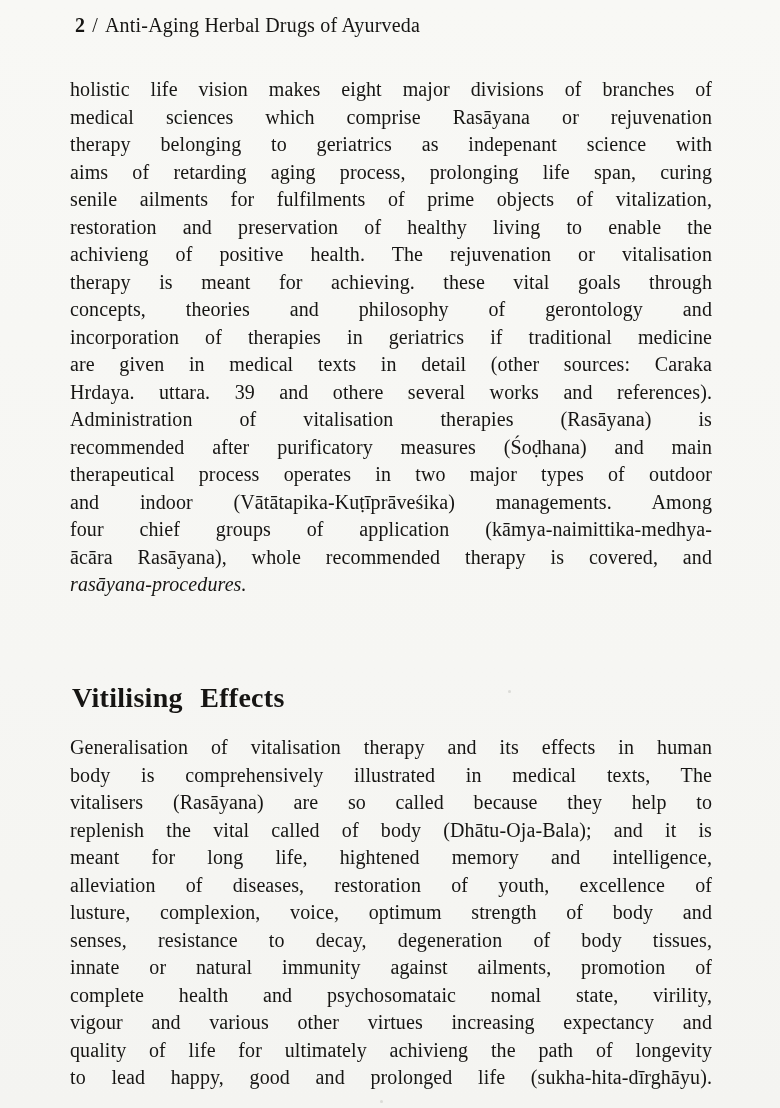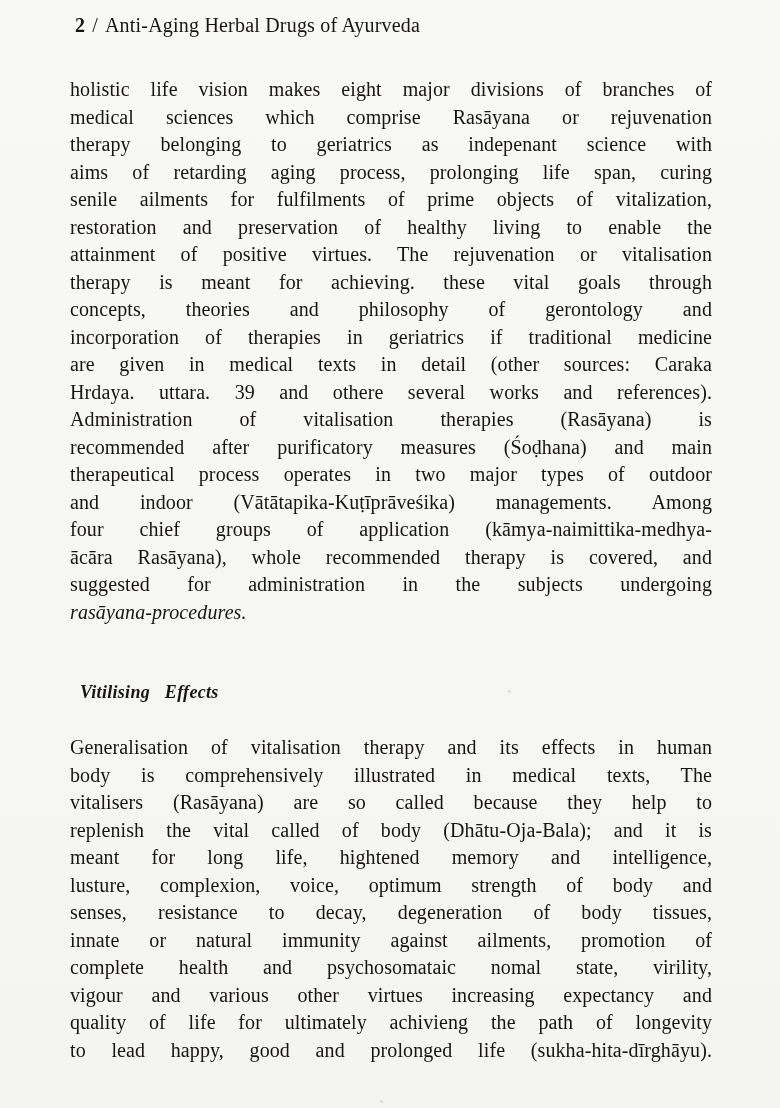--- a/index.html
+++ b/index.html
@@ -43,27 +43,26 @@
     white-space: nowrap;
     overflow: visible;
   }
   .para.last-flush .line:last-child {
     text-align-last: left;
     font-style: italic;
   }
   #para1 { top: 76px; }
   .section-heading {
     position: absolute;
-    left: 80px;
+    left: 72px;
     top: 682px;
-    font-size: 18px;
+    font-size: 28px;
     font-weight: bold;
     word-spacing: 10px;
     letter-spacing: 0.3px;
-    font-style: italic;
   }
   #para2 { top: 734px; }
   
   .speck {
     position: absolute;
     background: #c9c9c4;
     border-radius: 50%;
     width: 3px; height: 3px;
     opacity: .6;
   }
@@ -77,44 +76,44 @@
     <span class="pagenum">2</span><span class="sep">/</span><span>Anti-Aging Herbal Drugs of Ayurveda</span>
   </div>
 
   <div id="para1" class="body-col para last-flush">
       <div class="line">holistic life vision makes eight major divisions of branches of</div>
       <div class="line">medical sciences which comprise Rasāyana or rejuvenation</div>
       <div class="line">therapy belonging to geriatrics as indepenant science with</div>
       <div class="line">aims of retarding aging process, prolonging life span, curing</div>
       <div class="line">senile ailments for fulfilments of prime objects of vitalization,</div>
       <div class="line">restoration and preservation of healthy living to enable the</div>
-      <div class="line">attainment of positive virtues. The rejuvenation or vitalisation</div>
+      <div class="line">achivieng of positive health. The rejuvenation or vitalisation</div>
       <div class="line">therapy is meant for achieving. these vital goals through</div>
       <div class="line">concepts, theories and philosophy of gerontology and</div>
       <div class="line">incorporation of therapies in geriatrics if traditional medicine</div>
       <div class="line">are given in medical texts in detail (other sources: Caraka</div>
       <div class="line">Hrdaya. uttara. 39 and othere several works and references).</div>
       <div class="line">Administration of vitalisation therapies (Rasāyana) is</div>
       <div class="line">recommended after purificatory measures (Śoḍhana) and main</div>
       <div class="line">therapeutical process operates in two major types of outdoor</div>
       <div class="line">and indoor (Vātātapika-Kuṭīprāveśika) managements. Among</div>
       <div class="line">four chief groups of application (kāmya-naimittika-medhya-</div>
       <div class="line">ācāra Rasāyana), whole recommended therapy is covered, and</div>
-      <div class="line">suggested for administration in the subjects undergoing</div>
       <div class="line">rasāyana-procedures.</div>
     </div>
 
   <div class="section-heading">Vitilising Effects</div>
 
   <div id="para2" class="body-col para">
       <div class="line">Generalisation of vitalisation therapy and its effects in human</div>
       <div class="line">body is comprehensively illustrated in medical texts, The</div>
       <div class="line">vitalisers (Rasāyana) are so called because they help to</div>
       <div class="line">replenish the vital called of body (Dhātu-Oja-Bala); and it is</div>
       <div class="line">meant for long life, hightened memory and intelligence,</div>
+      <div class="line">alleviation of diseases, restoration of youth, excellence of</div>
       <div class="line">lusture, complexion, voice, optimum strength of body and</div>
       <div class="line">senses, resistance to decay, degeneration of body tissues,</div>
       <div class="line">innate or natural immunity against ailments, promotion of</div>
       <div class="line">complete health and psychosomataic nomal state, virility,</div>
       <div class="line">vigour and various other virtues increasing expectancy and</div>
       <div class="line">quality of life for ultimately achivieng the path of longevity</div>
       <div class="line">to lead happy, good and prolonged life (sukha-hita-dīrghāyu).</div>
     </div>
 
   <div class="speck" style="left:292px; top:20px"></div>

